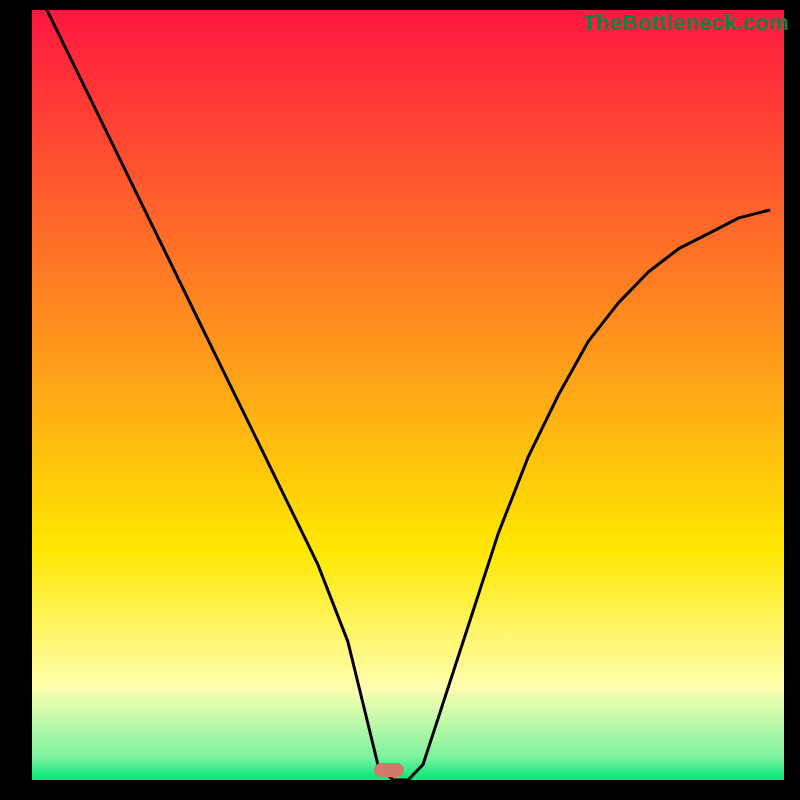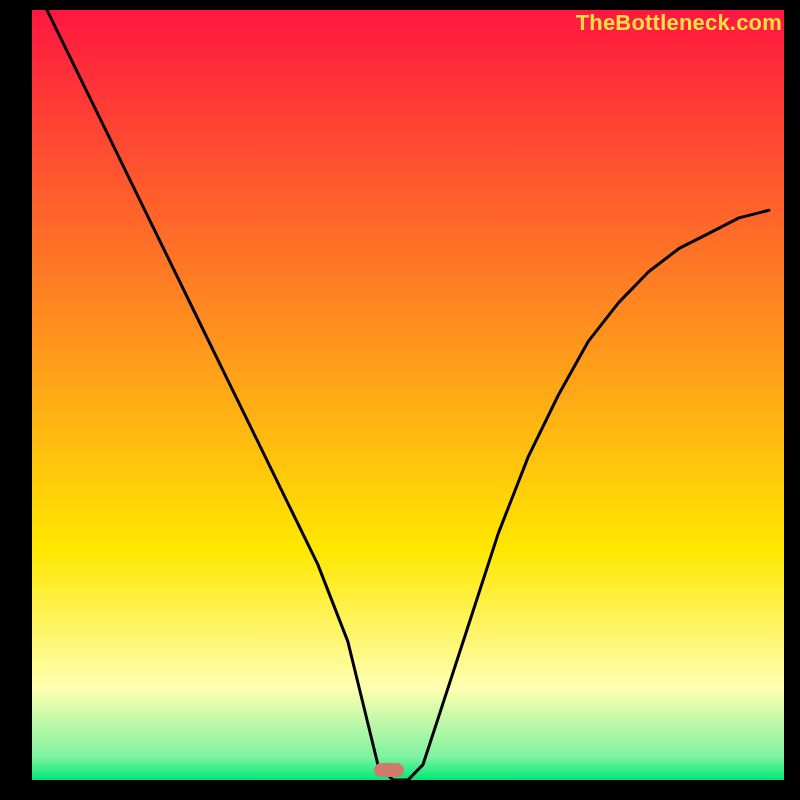--- a/index.html
+++ b/index.html
@@ -19,25 +19,25 @@
   .plot {
     position: absolute;
     left: 32px;
     top: 10px;
     width: 752px;
     height: 770px;
   }
   .watermark {
     position: absolute;
     top: 10px;
-    right: 18px;
+    right: 11px;
     font-family: Arial, Helvetica, sans-serif;
     font-size: 22px;
     font-weight: 600;
-    color: #fde047;
+    color: #15803d;
     letter-spacing: 0.2px;
   }
   .marker {
     position: absolute;
     width: 30px;
     height: 14px;
     border-radius: 8px;
     background: #cf7a6a;
   }
 </style>

